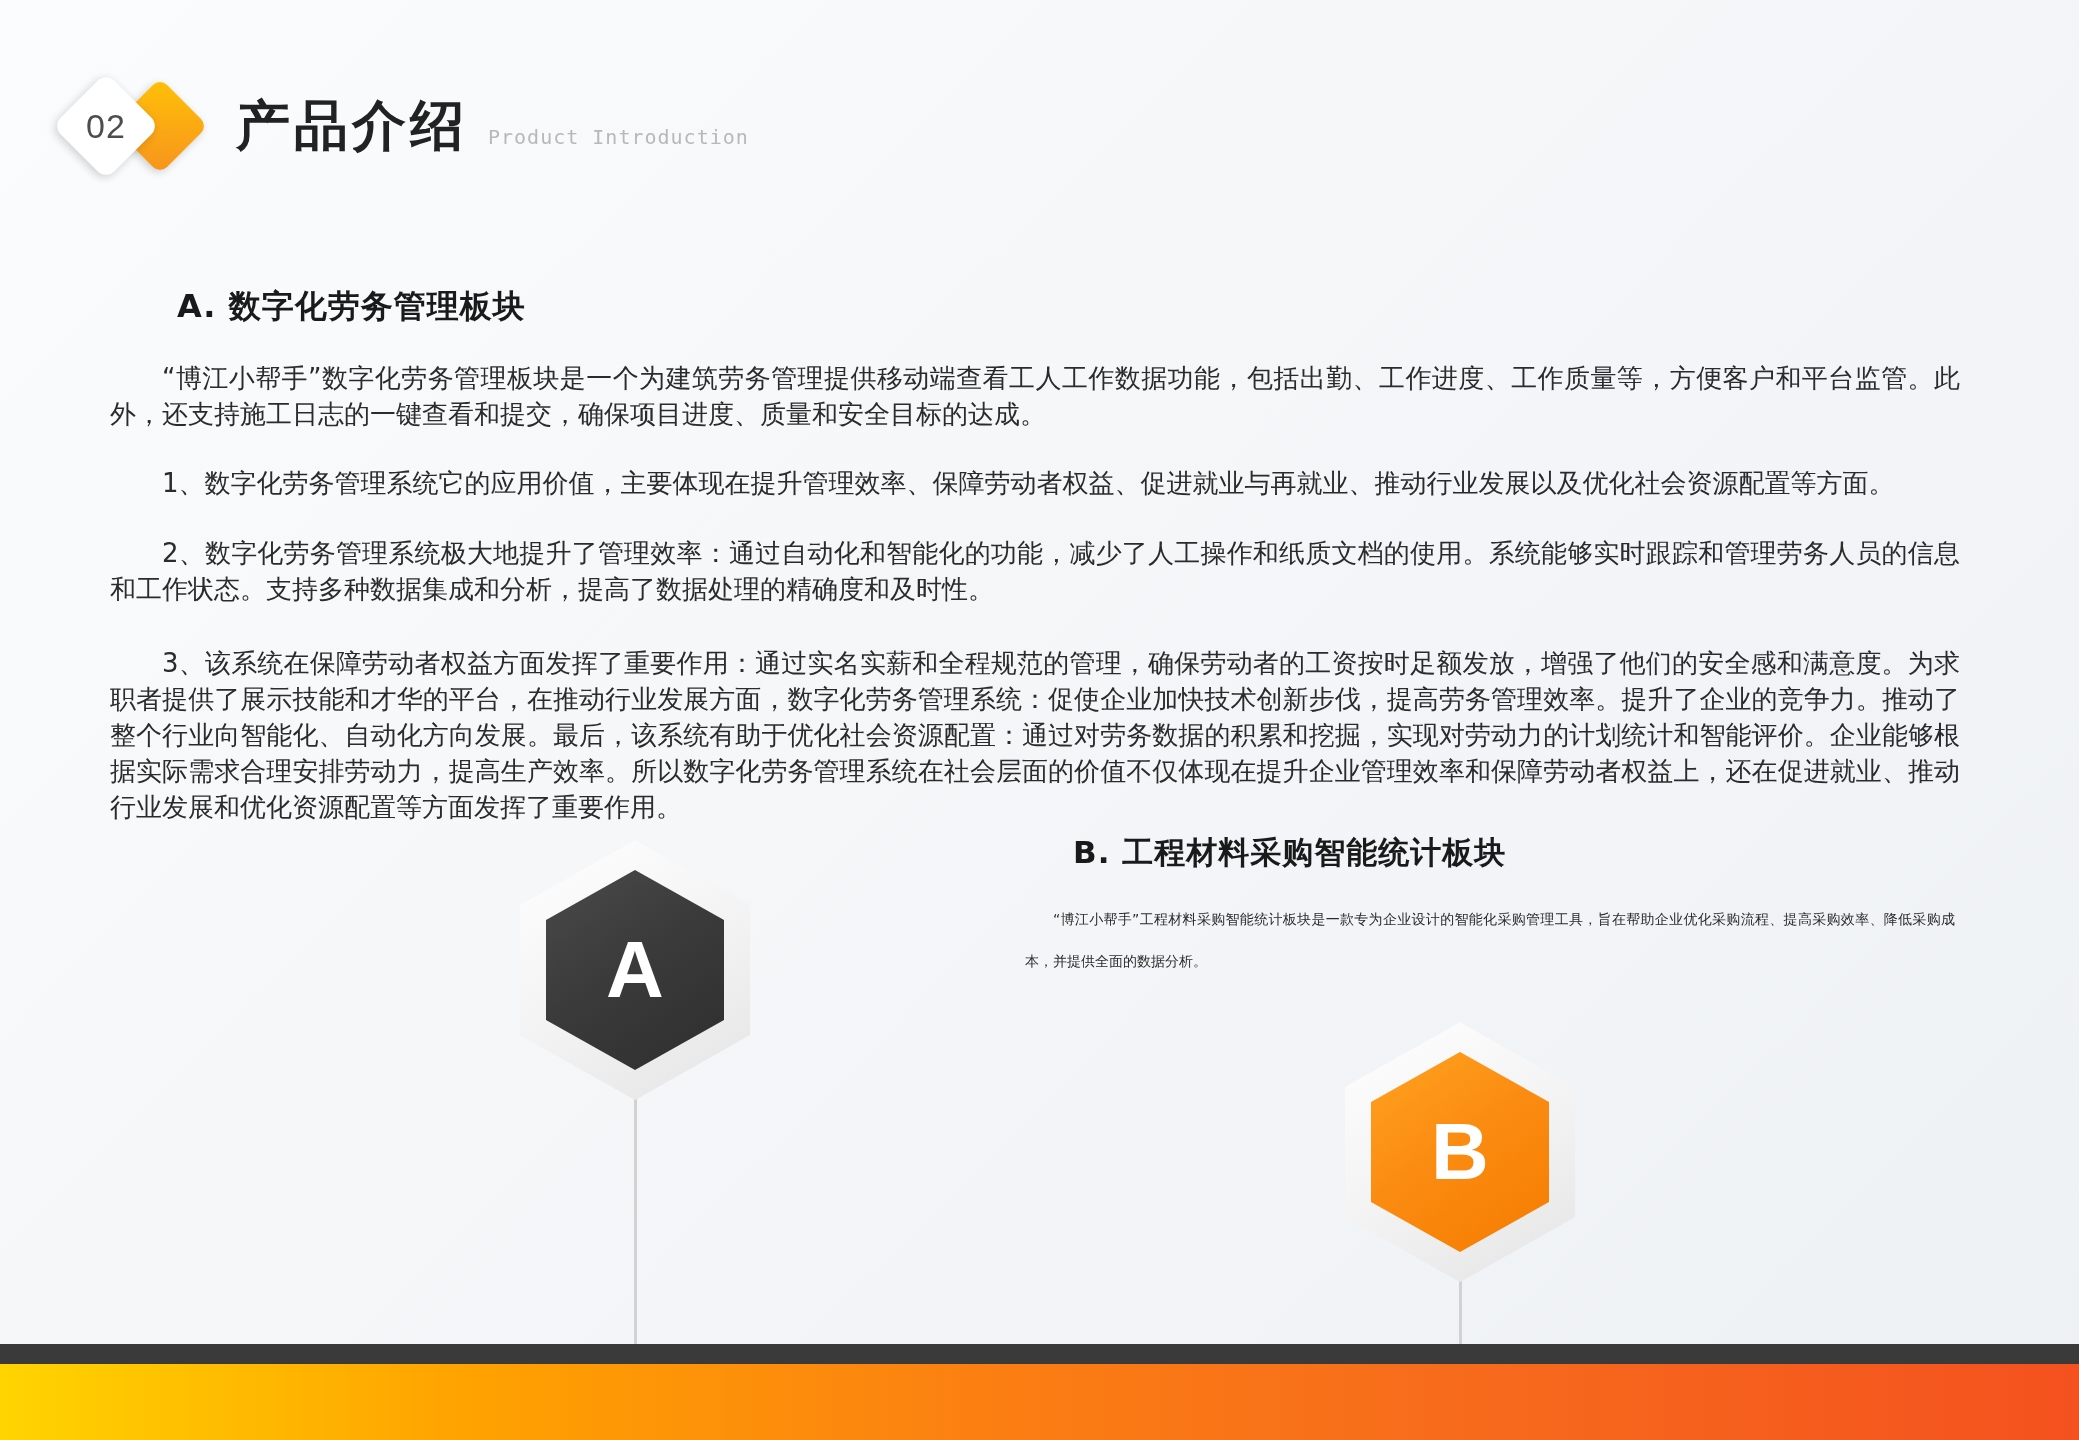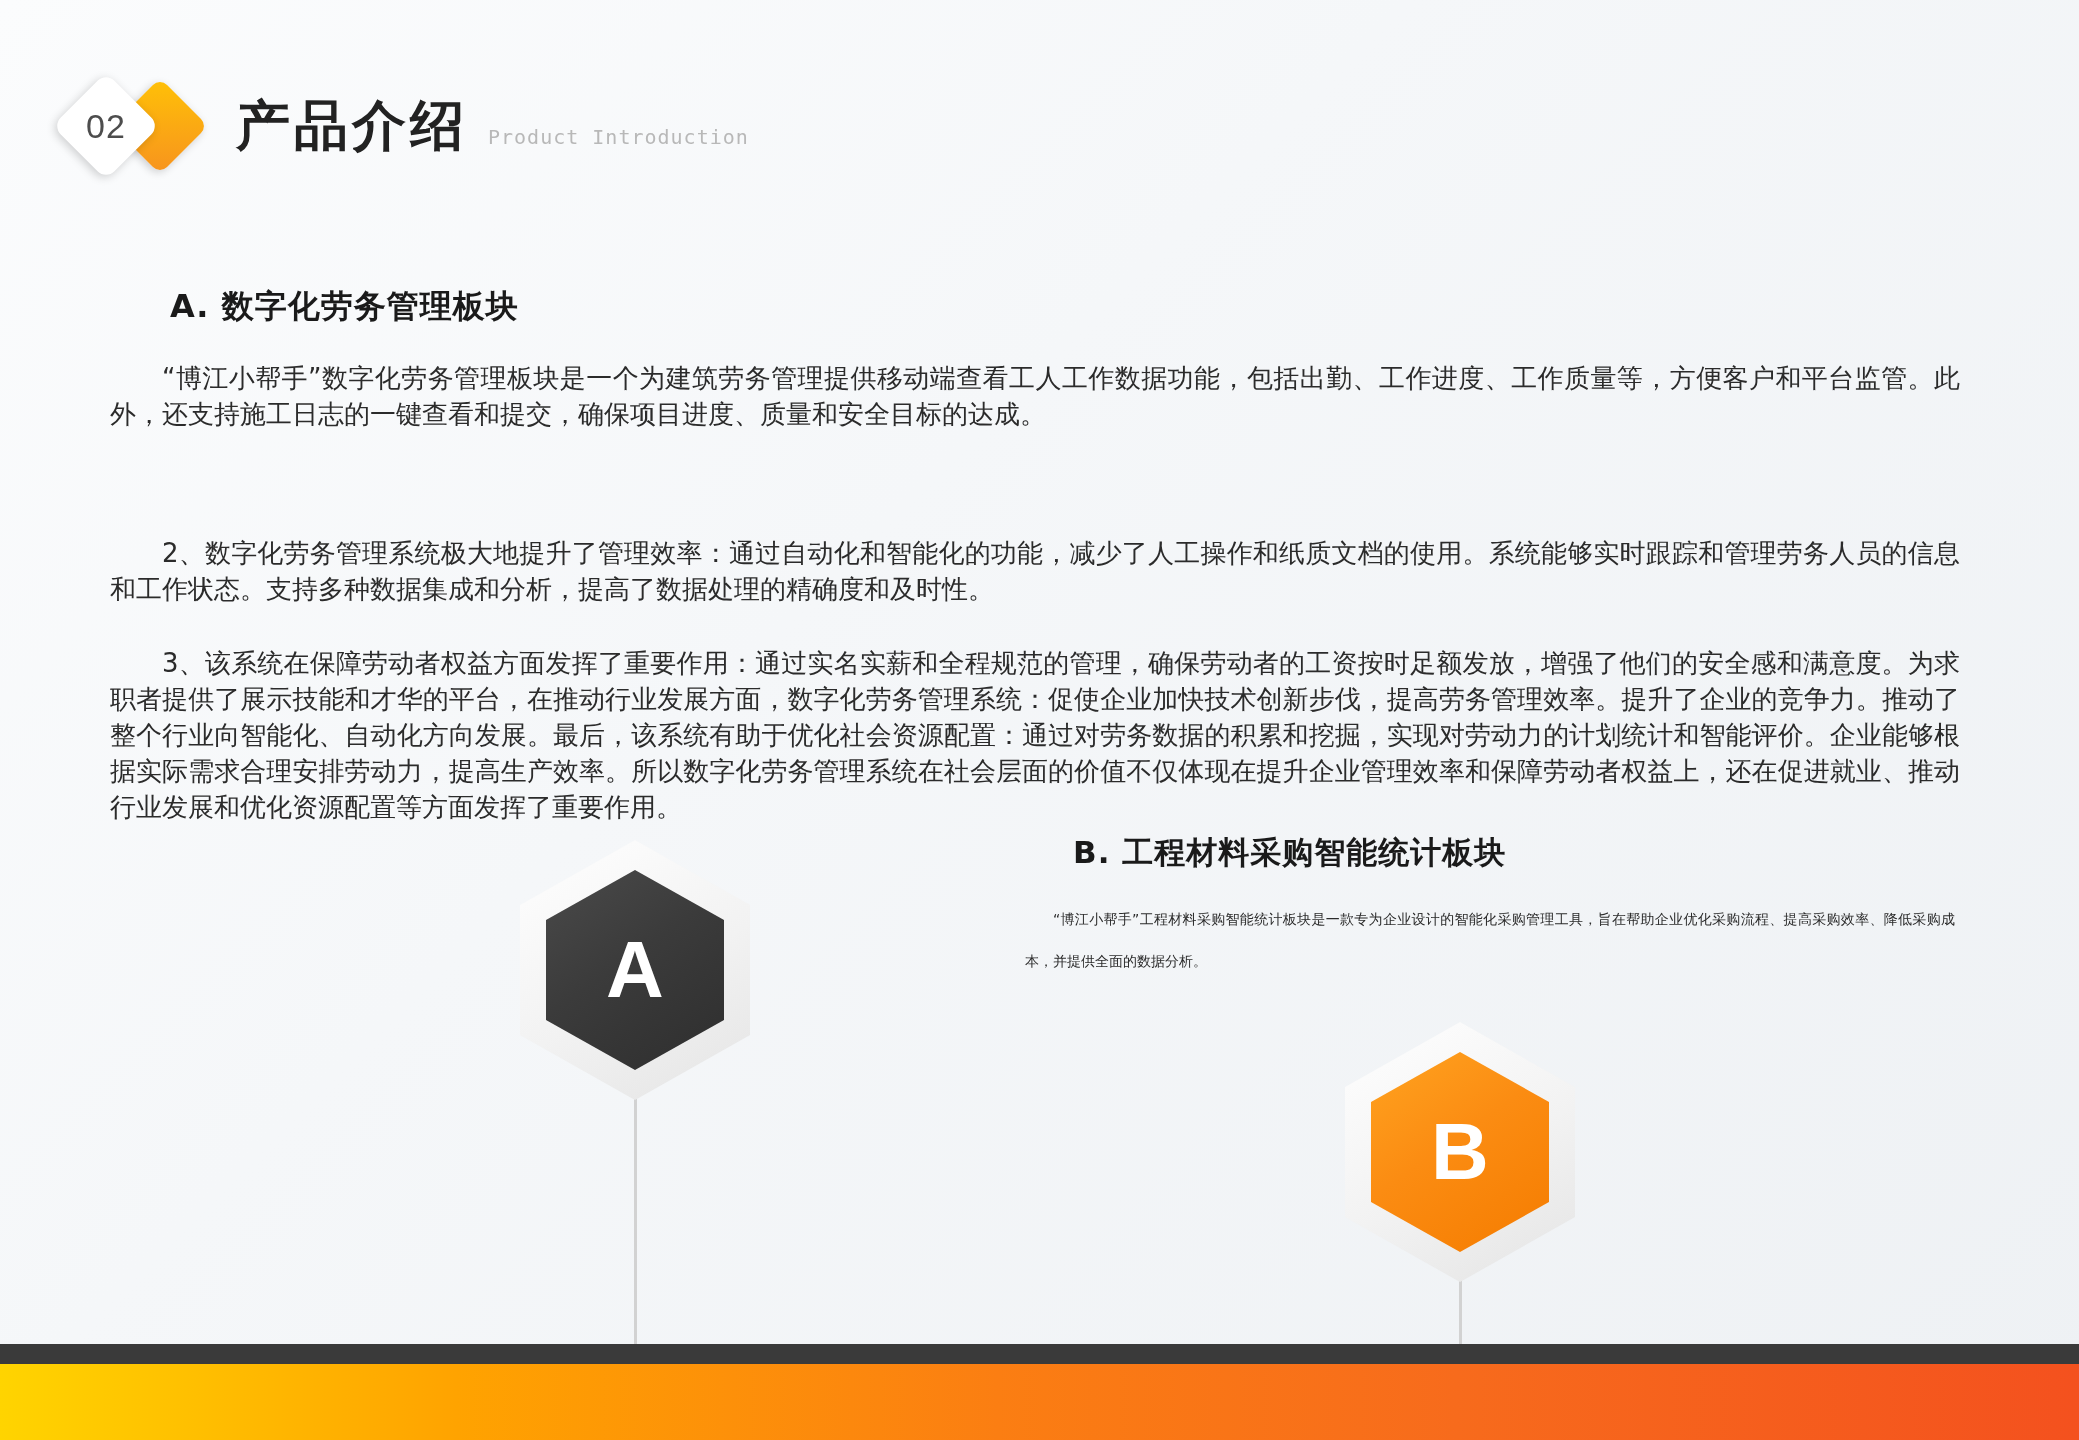--- a/index.html
+++ b/index.html
@@ -93,21 +93,21 @@
     margin-left: 20px;
     font-size: 20px;
     color: #b8b8b8;
     font-family: "DejaVu Sans Mono", "Liberation Mono", monospace;
     letter-spacing: 1px;
   }
 
   
   .section-a-heading {
     position: absolute;
-    left: 170px;
+    left: 177px;
     top: 285px;
     font-size: 32px;
     font-weight: bold;
     color: #1a1a1a;
     font-family: "DejaVu Sans", "Liberation Sans", sans-serif;
     letter-spacing: 1px;
   }
 
   .para {
     position: absolute;
@@ -230,20 +230,21 @@
     </div>
     <div class="title-block">
       <div class="title-cn">产品介绍</div>
       <div class="title-en">Product Introduction</div>
     </div>
   </div>
 
   <div class="section-a-heading">A. 数字化劳务管理板块</div>
 
   <div class="para p-intro">“博江小帮手”数字化劳务管理板块是一个为建筑劳务管理提供移动端查看工人工作数据功能，包括出勤、工作进度、工作质量等，方便客户和平台监管。此外，还支持施工日志的一键查看和提交，确保项目进度、质量和安全目标的达成。</div>
+  <div class="para p-1">1、数字化劳务管理系统它的应用价值，主要体现在提升管理效率、保障劳动者权益、促进就业与再就业、推动行业发展以及优化社会资源配置等方面。</div>
   <div class="para p-2">2、数字化劳务管理系统极大地提升了管理效率：通过自动化和智能化的功能，减少了人工操作和纸质文档的使用。系统能够实时跟踪和管理劳务人员的信息和工作状态。支持多种数据集成和分析，提高了数据处理的精确度和及时性。</div>
   <div class="para p-3">3、该系统在保障劳动者权益方面发挥了重要作用：通过实名实薪和全程规范的管理，确保劳动者的工资按时足额发放，增强了他们的安全感和满意度。为求职者提供了展示技能和才华的平台，在推动行业发展方面，数字化劳务管理系统：促使企业加快技术创新步伐，提高劳务管理效率。提升了企业的竞争力。推动了整个行业向智能化、自动化方向发展。最后，该系统有助于优化社会资源配置：通过对劳务数据的积累和挖掘，实现对劳动力的计划统计和智能评价。企业能够根据实际需求合理安排劳动力，提高生产效率。所以数字化劳务管理系统在社会层面的价值不仅体现在提升企业管理效率和保障劳动者权益上，还在促进就业、推动行业发展和优化资源配置等方面发挥了重要作用。</div>
 
   <div class="section-b-heading">B. 工程材料采购智能统计板块</div>
   <div class="p-b">“博江小帮手”工程材料采购智能统计板块是一款专为企业设计的智能化采购管理工具，旨在帮助企业优化采购流程、提高采购效率、降低采购成本，并提供全面的数据分析。</div>
 
   <div class="hex-group" id="hex-a">
     <div class="hex-stem"></div>
     <div class="hex-outer"></div>
     <div class="hex-inner dark"></div>

